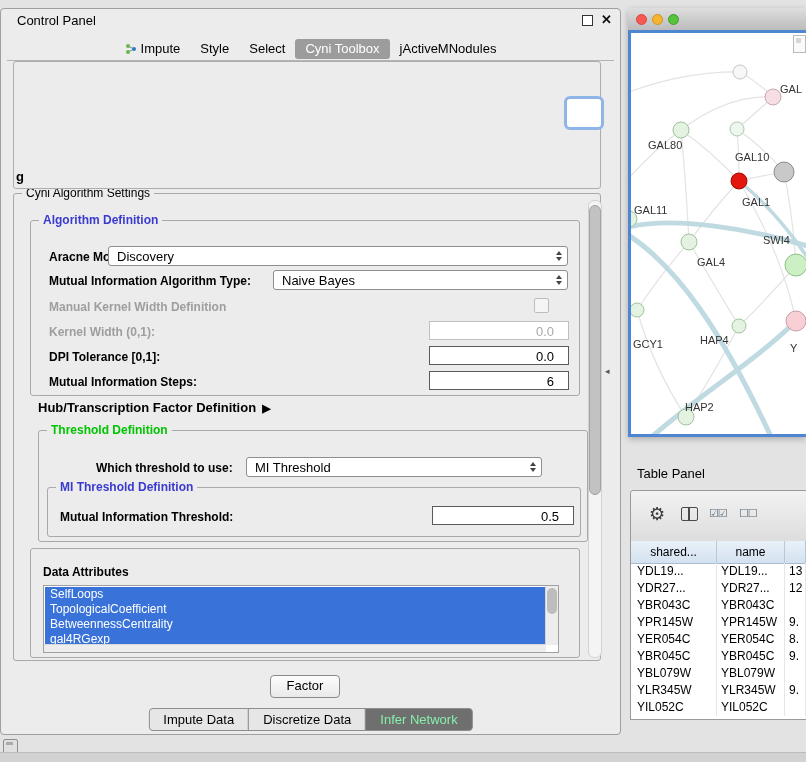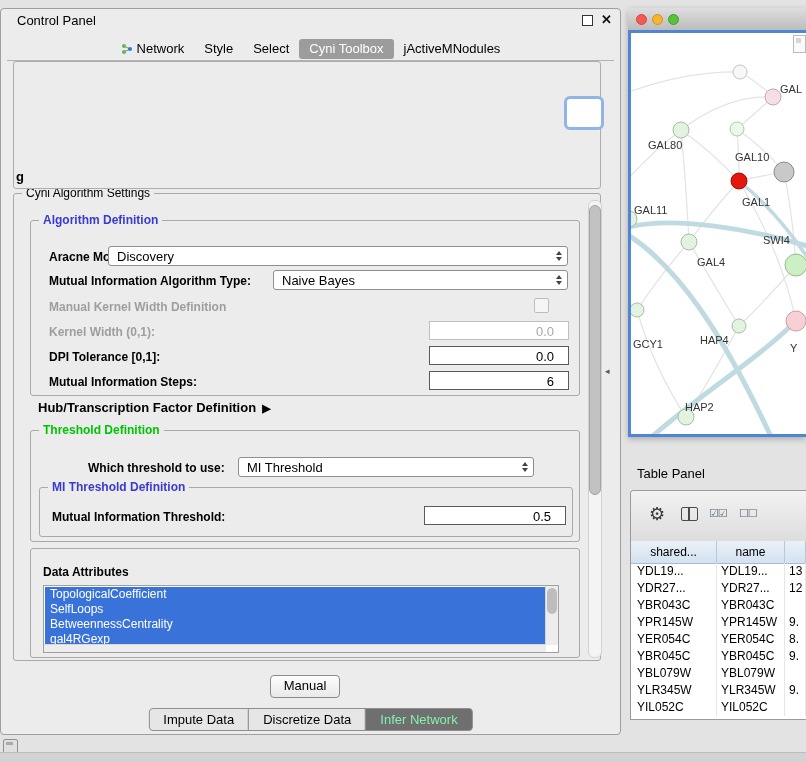--- a/index.html
+++ b/index.html
@@ -34,21 +34,21 @@
   .dd-item.selected{font-weight:bold;}
 
   
   .box{position:absolute;border:1px solid #a9a9a9;border-radius:3px;box-sizing:border-box;}
   .box-title{position:absolute;top:-8px;left:8px;background:#ececec;padding:0 4px;font-size:12px;white-space:nowrap;}
   .t-blue{color:#3a3ad0;font-weight:bold;}
   .t-green{color:#00c400;font-weight:bold;}
 
   .settings{left:12px;top:184px;width:588px;height:468px;}
   .algoBox{left:16px;top:26px;width:550px;height:176px;}
-  .thBox{left:16px;top:236px;width:550px;height:112px;text-decoration:underline;}
+  .thBox{left:24px;top:236px;width:550px;height:112px;text-decoration:underline;}
   .miBox{left:8px;top:56px;width:534px;height:50px;}
   .srcBox{left:16px;top:354px;width:550px;height:110px;}
 
   .lbl{position:absolute;font-size:12px;font-weight:bold;white-space:nowrap;}
   .lbl.disabled{color:#9e9e9e;}
 
   .combo{position:absolute;height:20px;background:#fff;border:1px solid #8e8e8e;border-radius:3px;
          box-sizing:border-box;display:flex;align-items:center;gap:48px;}
   .combo-text{flex:1;padding-left:8px;font-size:13px;white-space:nowrap;overflow:hidden;}
   .combo-arrows{width:16px;display:flex;flex-direction:column;align-items:center;justify-content:center;gap:2px;}
@@ -152,21 +152,21 @@
 
     <div class="tabbar">
       <span class="tab">
         <svg width="12" height="12" viewBox="0 0 12 12">
           <line x1="3" y1="3" x2="9" y2="6" stroke="#888" stroke-width="1"></line>
           <line x1="3" y1="9" x2="9" y2="6" stroke="#888" stroke-width="1"></line>
           <circle cx="3" cy="3" r="2" fill="#63b94d"></circle>
           <circle cx="3" cy="9" r="2" fill="#63b94d"></circle>
           <circle cx="9" cy="6" r="2" fill="#2f7dc1"></circle>
         </svg>
-        <span>Network</span>
+        <span>Impute</span>
       </span>
       <span class="tab">
           <span>Style</span>
         </span>
       <span class="tab">
           <span>Select</span>
         </span>
       <span class="tab active">
           <span>Cyni Toolbox</span>
         </span>
@@ -239,38 +239,38 @@
           <div class="field enabled" style="left:384px;top:18px;width:142px;">0.5</div>
         </div>
       </div>
 
       <div class="box srcBox">
 
         <span class="lbl" style="left:12px;top:16px;">Data Attributes</span>
 
         <div class="list">
           <div style="position:absolute;left:1px;top:1px;right:0;">
+            <div class="list-item">SelfLoops</div>
             <div class="list-item">TopologicalCoefficient</div>
-            <div class="list-item">SelfLoops</div>
             <div class="list-item">BetweennessCentrality</div>
             <div class="list-item">gal4RGexp</div>
           </div>
           <div class="list-vscroll">
               <div class="list-vthumb"></div>
             </div>
           <div class="list-hscroll"></div>
         </div>
       </div>
 
       <div class="sb">
         <div class="sb-thumb"></div>
       </div>
     </div>
 
-    <div class="apply">Manual</div>
+    <div class="apply">Factor</div>
 
     <div class="bottomTabs">
       <span class="btab">Impute Data</span>
       <span class="btab">Discretize Data</span>
       <span class="btab active">Infer Network</span>
     </div>
   </div>
 
   <span class="splitter-arrow">◂</span>
 

